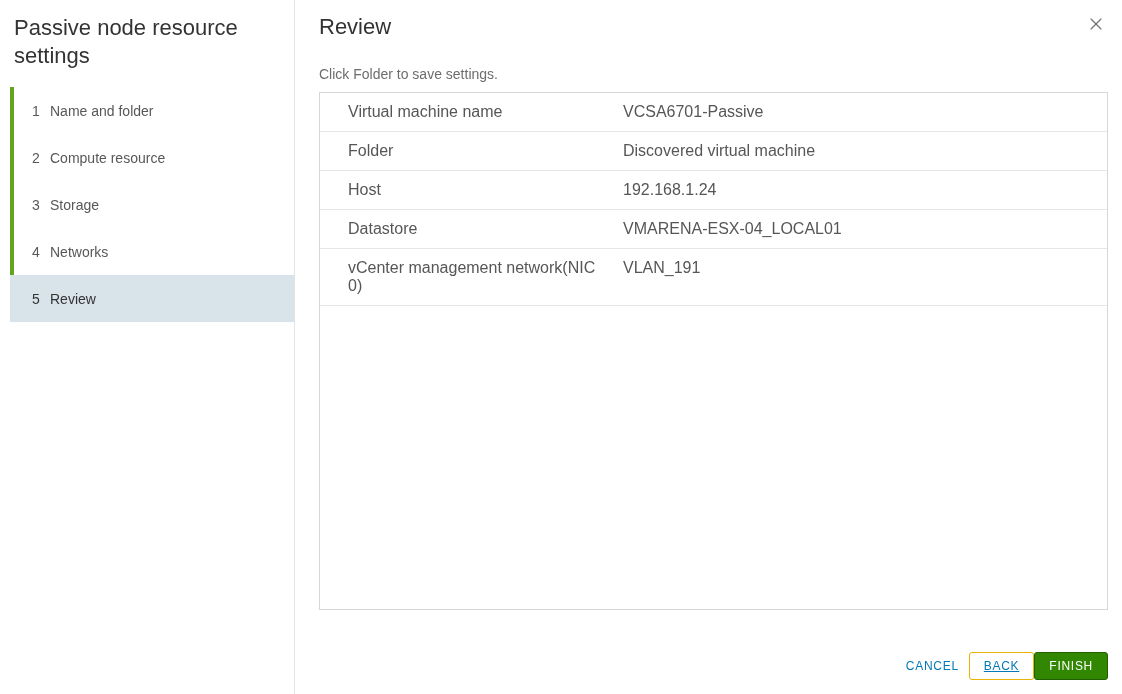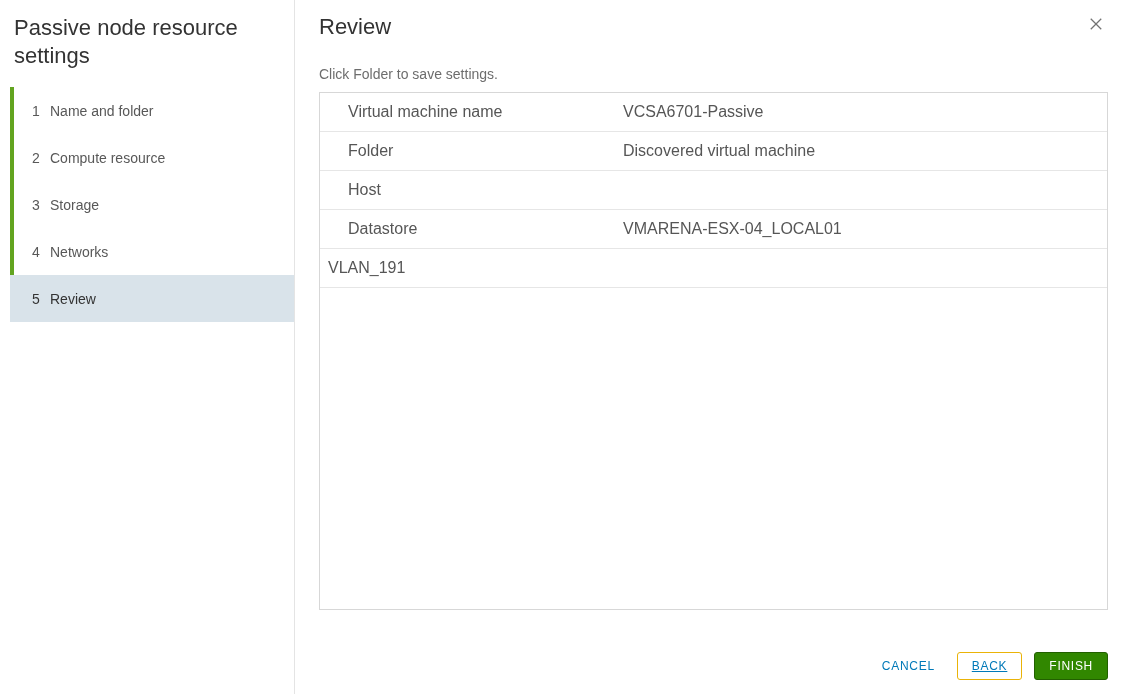--- a/index.html
+++ b/index.html
@@ -121,21 +121,21 @@
   .review-value {
     flex: 1 1 auto;
     padding: 10px 8px;
     box-sizing: border-box;
   }
 
   .footer {
     display: flex;
     justify-content: flex-end;
     align-items: center;
-    gap: 12px;
+    gap: 0;
     padding-top: 42px;
   }
   .btn {
     font-size: 12px;
     letter-spacing: 0.06em;
     border-radius: 3px;
     padding: 7px 14px;
     cursor: pointer;
     font-family: inherit;
     line-height: 1;
@@ -206,26 +206,28 @@
       <div class="review-row">
         <div class="review-label">Virtual machine name</div>
         <div class="review-value">VCSA6701-Passive</div>
       </div>
       <div class="review-row">
         <div class="review-label">Folder</div>
         <div class="review-value">Discovered virtual machine</div>
       </div>
       <div class="review-row">
         <div class="review-label">Host</div>
+        <div class="review-value">192.168.1.24</div>
       </div>
       <div class="review-row">
         <div class="review-label">Datastore</div>
         <div class="review-value">VMARENA-ESX-04_LOCAL01</div>
       </div>
       <div class="review-row">
+        <div class="review-label">vCenter management network(NIC 0)</div>
         <div class="review-value">VLAN_191</div>
       </div>
     </div>
 
     <div class="footer">
       <button class="btn btn-flat">CANCEL</button>
       <button class="btn btn-outline">BACK</button>
       <button class="btn btn-primary">FINISH</button>
     </div>
   </section>

